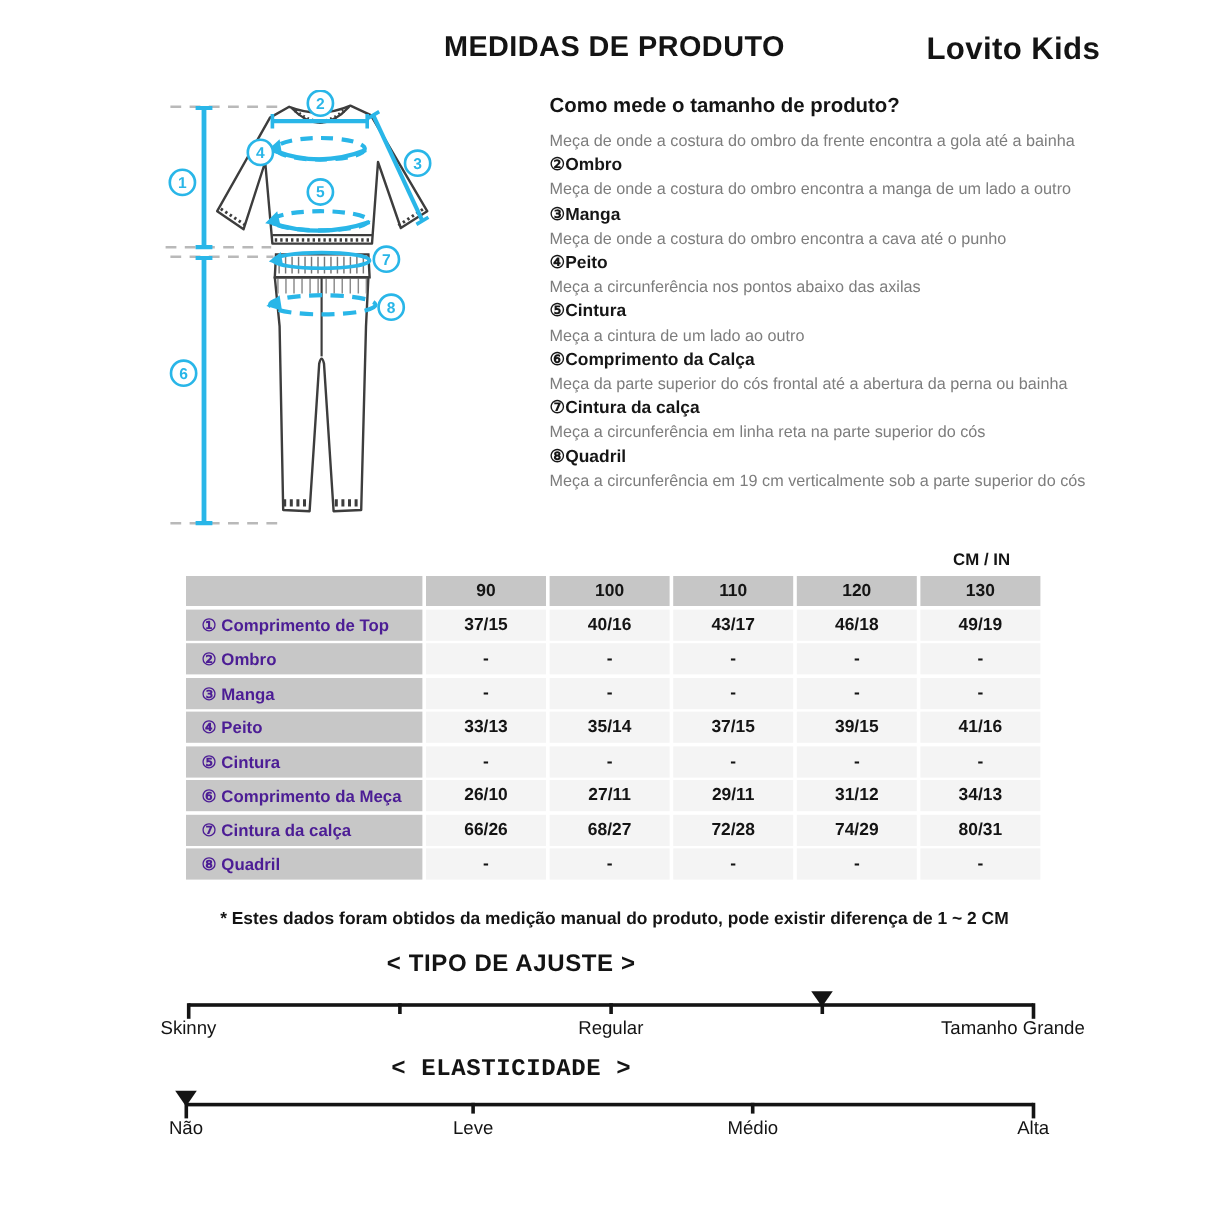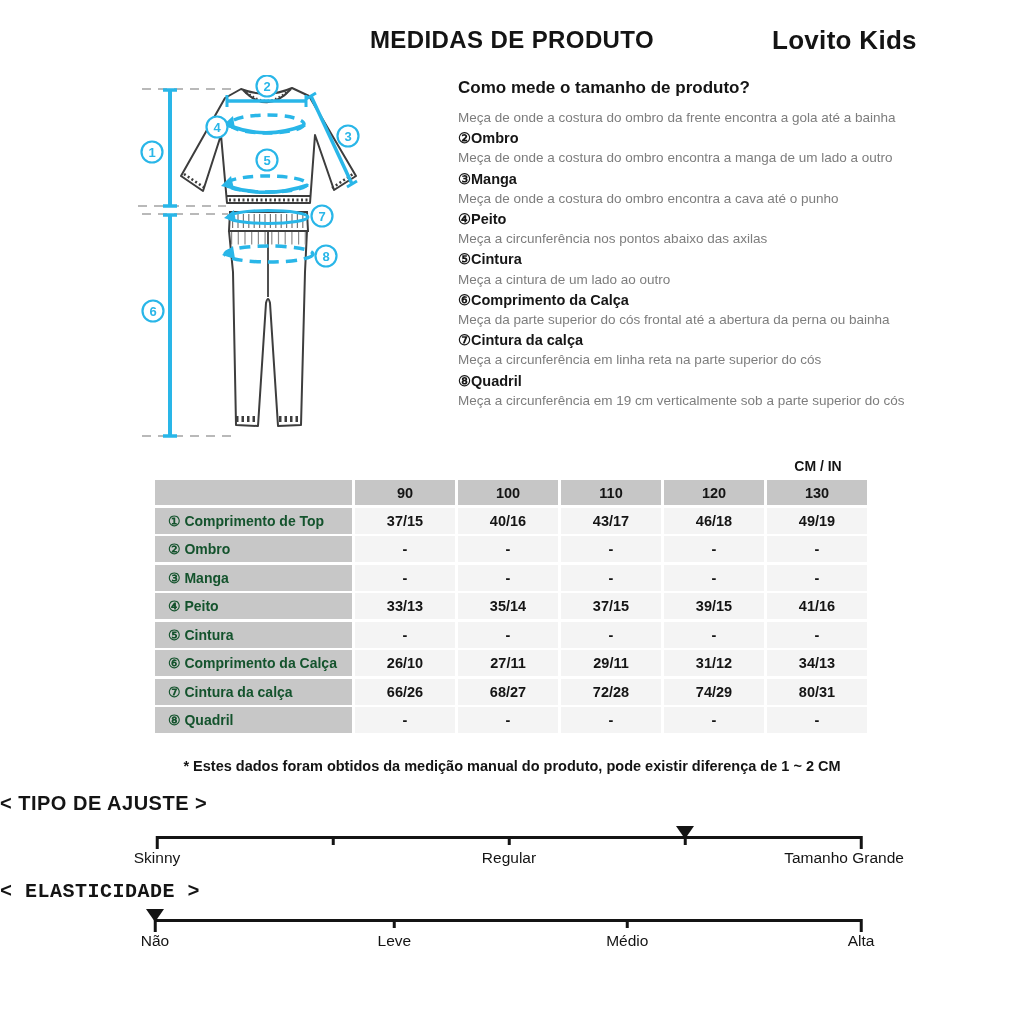--- a/index.html
+++ b/index.html
@@ -19,27 +19,27 @@
   .howto-desc{font-size:13.5px;color:#7d7d7d;}
 
   
   .unit-label{top:458px;left:768px;width:100px;text-align:center;font-size:14px;font-weight:700;}
   .size-table{top:480px;left:155px;width:712px;display:grid;
               grid-template-columns:197px repeat(5,1fr);gap:2.5px 3px;}
   .cell{display:flex;align-items:center;justify-content:center;height:26px;font-size:14.5px;}
   .cell.head{height:25px;background:#c6c6c6;font-weight:700;}
   .cell.corner{background:#c6c6c6;}
   .cell.rowlabel{background:#c7c7c7;justify-content:flex-start;padding-left:13px;
-                 font-size:14px;font-weight:600;color:#14532d;}
+                 font-size:14px;font-weight:600;color:#4c1d95;}
   .cell.val{background:#f4f4f4;font-weight:700;color:#141414;}
 
   .footnote{top:758px;left:0;width:1024px;text-align:center;font-size:14.5px;font-weight:700;}
 
   
-  .scale-heading{left:0;width:852px;text-align:left;font-size:20px;font-weight:800;letter-spacing:.5px;}
+  .scale-heading{left:0;width:852px;text-align:center;font-size:20px;font-weight:800;letter-spacing:.5px;}
   .scale{height:40px;}
   .scale-line{position:absolute;left:0;top:4px;width:100%;height:3px;background:#141414;}
   .tick{position:absolute;top:4px;width:2.5px;background:#141414;transform:translateX(-50%);}
   .tick.end{height:13px;}
   .tick.mid{height:9px;}
   .marker{position:absolute;top:-6px;width:0;height:0;transform:translateX(-50%);
           border-left:9px solid transparent;border-right:9px solid transparent;border-top:13px solid #141414;}
   .scale-label{position:absolute;top:17px;transform:translateX(-50%);font-size:15.5px;font-weight:400;white-space:nowrap;}
 </style>
 </head>
@@ -218,21 +218,21 @@
     <div class="cell val">39/15</div>
     <div class="cell val">41/16</div>
 
     <div class="cell rowlabel">⑤ Cintura</div>
     <div class="cell val">-</div>
     <div class="cell val">-</div>
     <div class="cell val">-</div>
     <div class="cell val">-</div>
     <div class="cell val">-</div>
 
-    <div class="cell rowlabel">⑥ Comprimento da Calça</div>
+    <div class="cell rowlabel">⑥ Comprimento da Meça</div>
     <div class="cell val">26/10</div>
     <div class="cell val">27/11</div>
     <div class="cell val">29/11</div>
     <div class="cell val">31/12</div>
     <div class="cell val">34/13</div>
 
     <div class="cell rowlabel">⑦ Cintura da calça</div>
     <div class="cell val">66/26</div>
     <div class="cell val">68/27</div>
     <div class="cell val">72/28</div>

